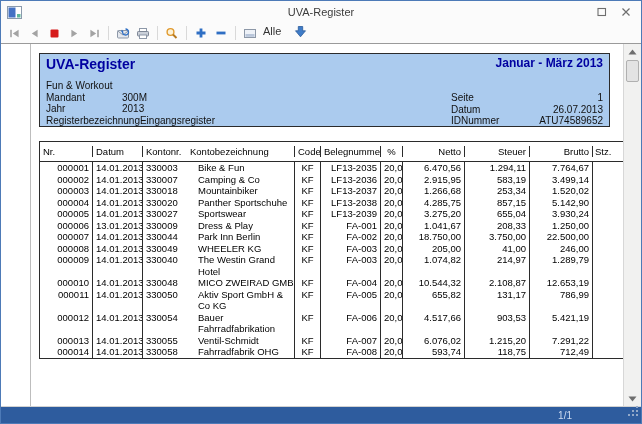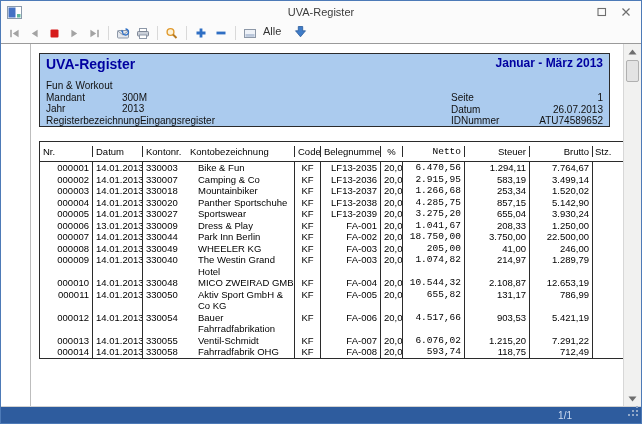--- a/index.html
+++ b/index.html
@@ -28,21 +28,21 @@
   .metaR{margin-top:22px;width:152px;}
   .metaR .mrow{display:flex;justify-content:space-between;}
   
   .rtable{margin:14px 0 0 8px;width:620px;height:218px;border:1px solid #2b2b2b;display:flex;flex-direction:column;font-size:9.5px;color:#000;}
   .hrow{display:flex;border-bottom:1px solid #2b2b2b;height:20px;align-items:center;flex:0 0 auto;}
   .trow{display:flex;line-height:11.5px;flex:0 0 auto;}
   .fillrow{display:flex;flex:1 1 auto;}
   .cell{padding:0 3px;border-right:1px solid #2b2b2b;overflow:hidden;white-space:nowrap;}
   .cell:last-child{border-right:none;}
   .c0{width:53px;}.c1{width:50px;}.c2{width:152px;}.c3{width:26px;}.c4{width:60px;}
-  .c5{width:22px;}.c6{width:62px;font-family:Liberation Mono, monospace;}.c7{width:65px;}.c8{width:63px;}.c9{flex:1;padding:0 2px;}
+  .c5{width:22px;}.c6{width:62px;}.c7{width:65px;}.c8{width:63px;}.c9{flex:1;padding:0 2px;}
   .num{text-align:right;}
   .ctr{text-align:center;}
   .kno{display:inline-block;width:44px;vertical-align:top;}
   .kname{display:inline-block;vertical-align:top;white-space:pre-line;padding-left:8px;}
   
   .sbar{flex:0 0 17px;background:#f1f1f0;display:flex;flex-direction:column;}
   .sbtn{height:15px;display:flex;align-items:center;justify-content:center;background:#f1f1f0;border:none;padding:0;}
   .strack{flex:1;position:relative;}
   .sthumb{position:absolute;top:1px;left:2px;right:2px;height:22px;background:#e3e3e3;border:1px solid #b0b0b0;border-radius:2px;}
   

